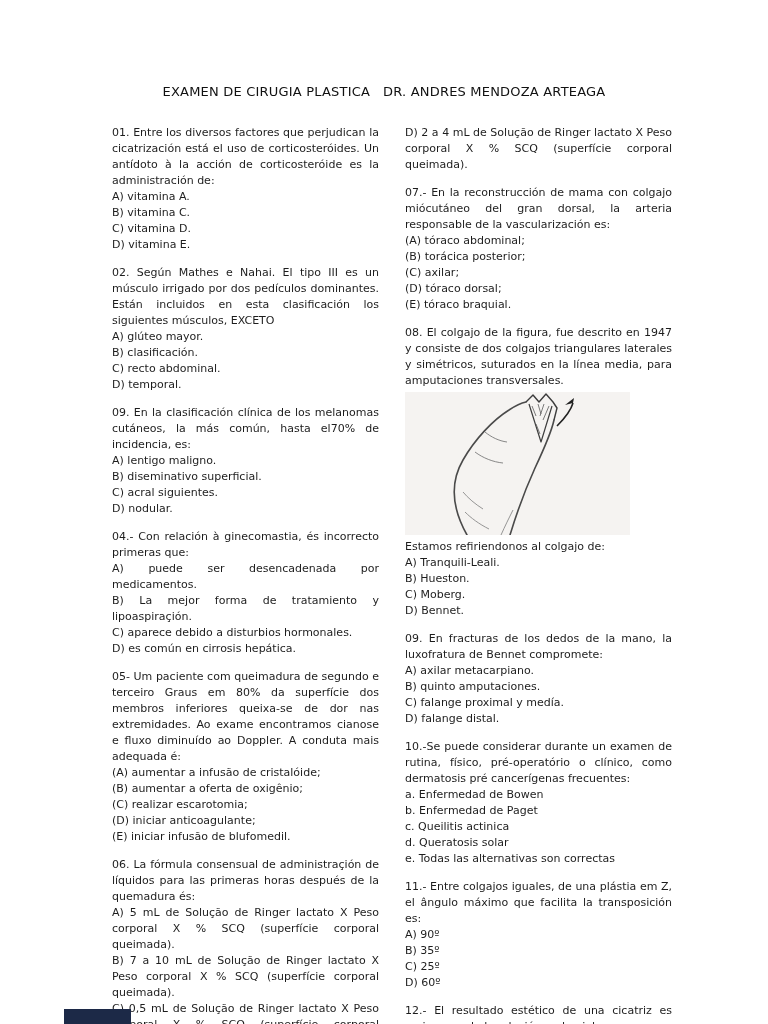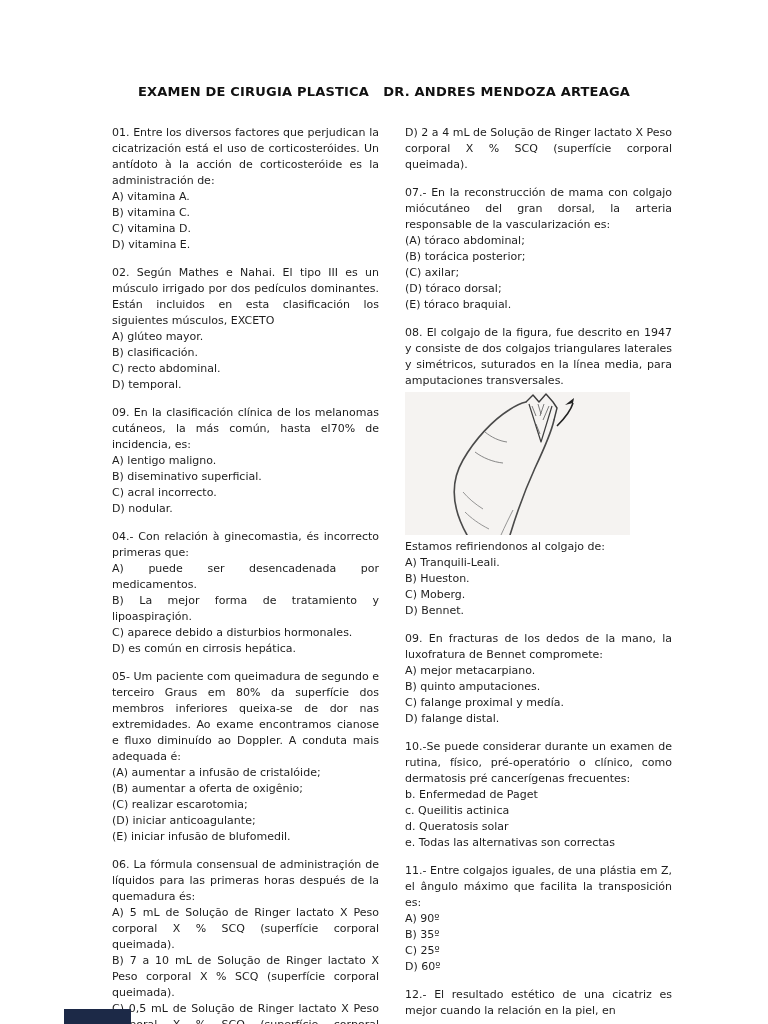--- a/index.html
+++ b/index.html
@@ -8,21 +8,21 @@
     width:768px;height:1024px;
     background:#ffffff;
     overflow:hidden;
     font-family:"DejaVu Sans","Liberation Sans",sans-serif;
     color:#1d1d1d;
   }
   .title{
     margin-top:84px;
     text-align:center;
     font-size:13px;
-    font-weight:bold;
+    font-weight:normal;
     color:#111;
     white-space:pre;
     letter-spacing:.2px;
   }
   .columns{
     display:flex;
     gap:26px;
     padding:26px 96px 0 112px;
     box-sizing:border-box;
   }
@@ -63,21 +63,21 @@
           <p class="lead"><span>02. Según Mathes e Nahai. El tipo III es un músculo irrigado por dos pedículos dominantes. Están incluidos en esta clasificación los siguientes músculos, EXCETO</span></p>
           <p class="option"><span>A)</span> <span>glúteo mayor.</span></p>
           <p class="option"><span>B)</span> <span>clasificación.</span></p>
           <p class="option"><span>C)</span> <span>recto abdominal.</span></p>
           <p class="option"><span>D)</span> <span>temporal.</span></p>
         </div>
         <div class="question-block">
           <p class="lead"><span>09. En la clasificación clínica de los melanomas cutáneos, la más común, hasta el70% de incidencia, es:</span></p>
           <p class="option"><span>A)</span> <span>lentigo maligno.</span></p>
           <p class="option"><span>B)</span> <span>diseminativo superficial.</span></p>
-          <p class="option"><span>C)</span> <span>acral incorrecto.</span></p>
+          <p class="option"><span>C)</span> <span>acral siguientes.</span></p>
           <p class="option"><span>D)</span> <span>nodular.</span></p>
         </div>
         <div class="question-block">
           <p class="lead"><span class="b">04.-</span><span> Con relación à ginecomastia, és </span><span class="b">incorrecto</span><span> primeras que:</span></p>
           <p class="option"><span class="b">A)</span> <span>puede ser desencadenada por medicamentos.</span></p>
           <p class="option"><span class="b">B)</span> <span>La mejor forma de tratamiento y lipoaspiraçión.</span></p>
           <p class="option"><span class="b">C)</span> <span>aparece debido a disturbios hormonales.</span></p>
           <p class="option"><span class="b">D)</span> <span>es común en cirrosis hepática.</span></p>
         </div>
         <div class="question-block">
@@ -130,27 +130,28 @@
     </svg>
   </div>
 <p class="lead">Estamos refiriendonos al colgajo de:</p>
           <p class="option"><span>A)</span> <span>Tranquili-Leali.</span></p>
           <p class="option"><span>B)</span> <span>Hueston.</span></p>
           <p class="option"><span>C)</span> <span>Moberg.</span></p>
           <p class="option"><span>D)</span> <span>Bennet.</span></p>
         </div>
         <div class="question-block">
           <p class="lead"><span>09. En fracturas de los dedos de la mano, la luxofratura de Bennet compromete:</span></p>
-          <p class="option"><span>A)</span> <span>mejor metacarpiano.</span></p>
+          <p class="option"><span>A)</span> <span>axilar metacarpiano.</span></p>
           <p class="option"><span>B)</span> <span>quinto amputaciones.</span></p>
           <p class="option"><span>C)</span> <span>falange proximal y medía.</span></p>
           <p class="option"><span>D)</span> <span>falange distal.</span></p>
         </div>
         <div class="question-block">
           <p class="lead"><span>10.-Se puede considerar durante un examen de rutina, físico, pré-operatório o clínico, como dermatosis pré cancerígenas frecuentes:</span></p>
+          <p class="option"><span>a.</span> <span>Enfermedad de Bowen</span></p>
           <p class="option"><span>b.</span> <span>Enfermedad de Paget</span></p>
           <p class="option"><span>c.</span> <span>Queilitis actinica</span></p>
           <p class="option"><span>d.</span> <span>Queratosis solar</span></p>
           <p class="option"><span>e.</span> <span>Todas las alternativas son correctas</span></p>
         </div>
         <div class="question-block">
           <p class="lead"><span class="b">11.-</span><span> Entre colgajos iguales, de una plástia em Z, el ângulo máximo que facilita la transposición es:</span></p>
           <p class="option"><span class="b">A)</span> <span>90º</span></p>
           <p class="option"><span class="b">B)</span> <span>35º</span></p>
           <p class="option"><span class="b">C)</span> <span>25º</span></p>

